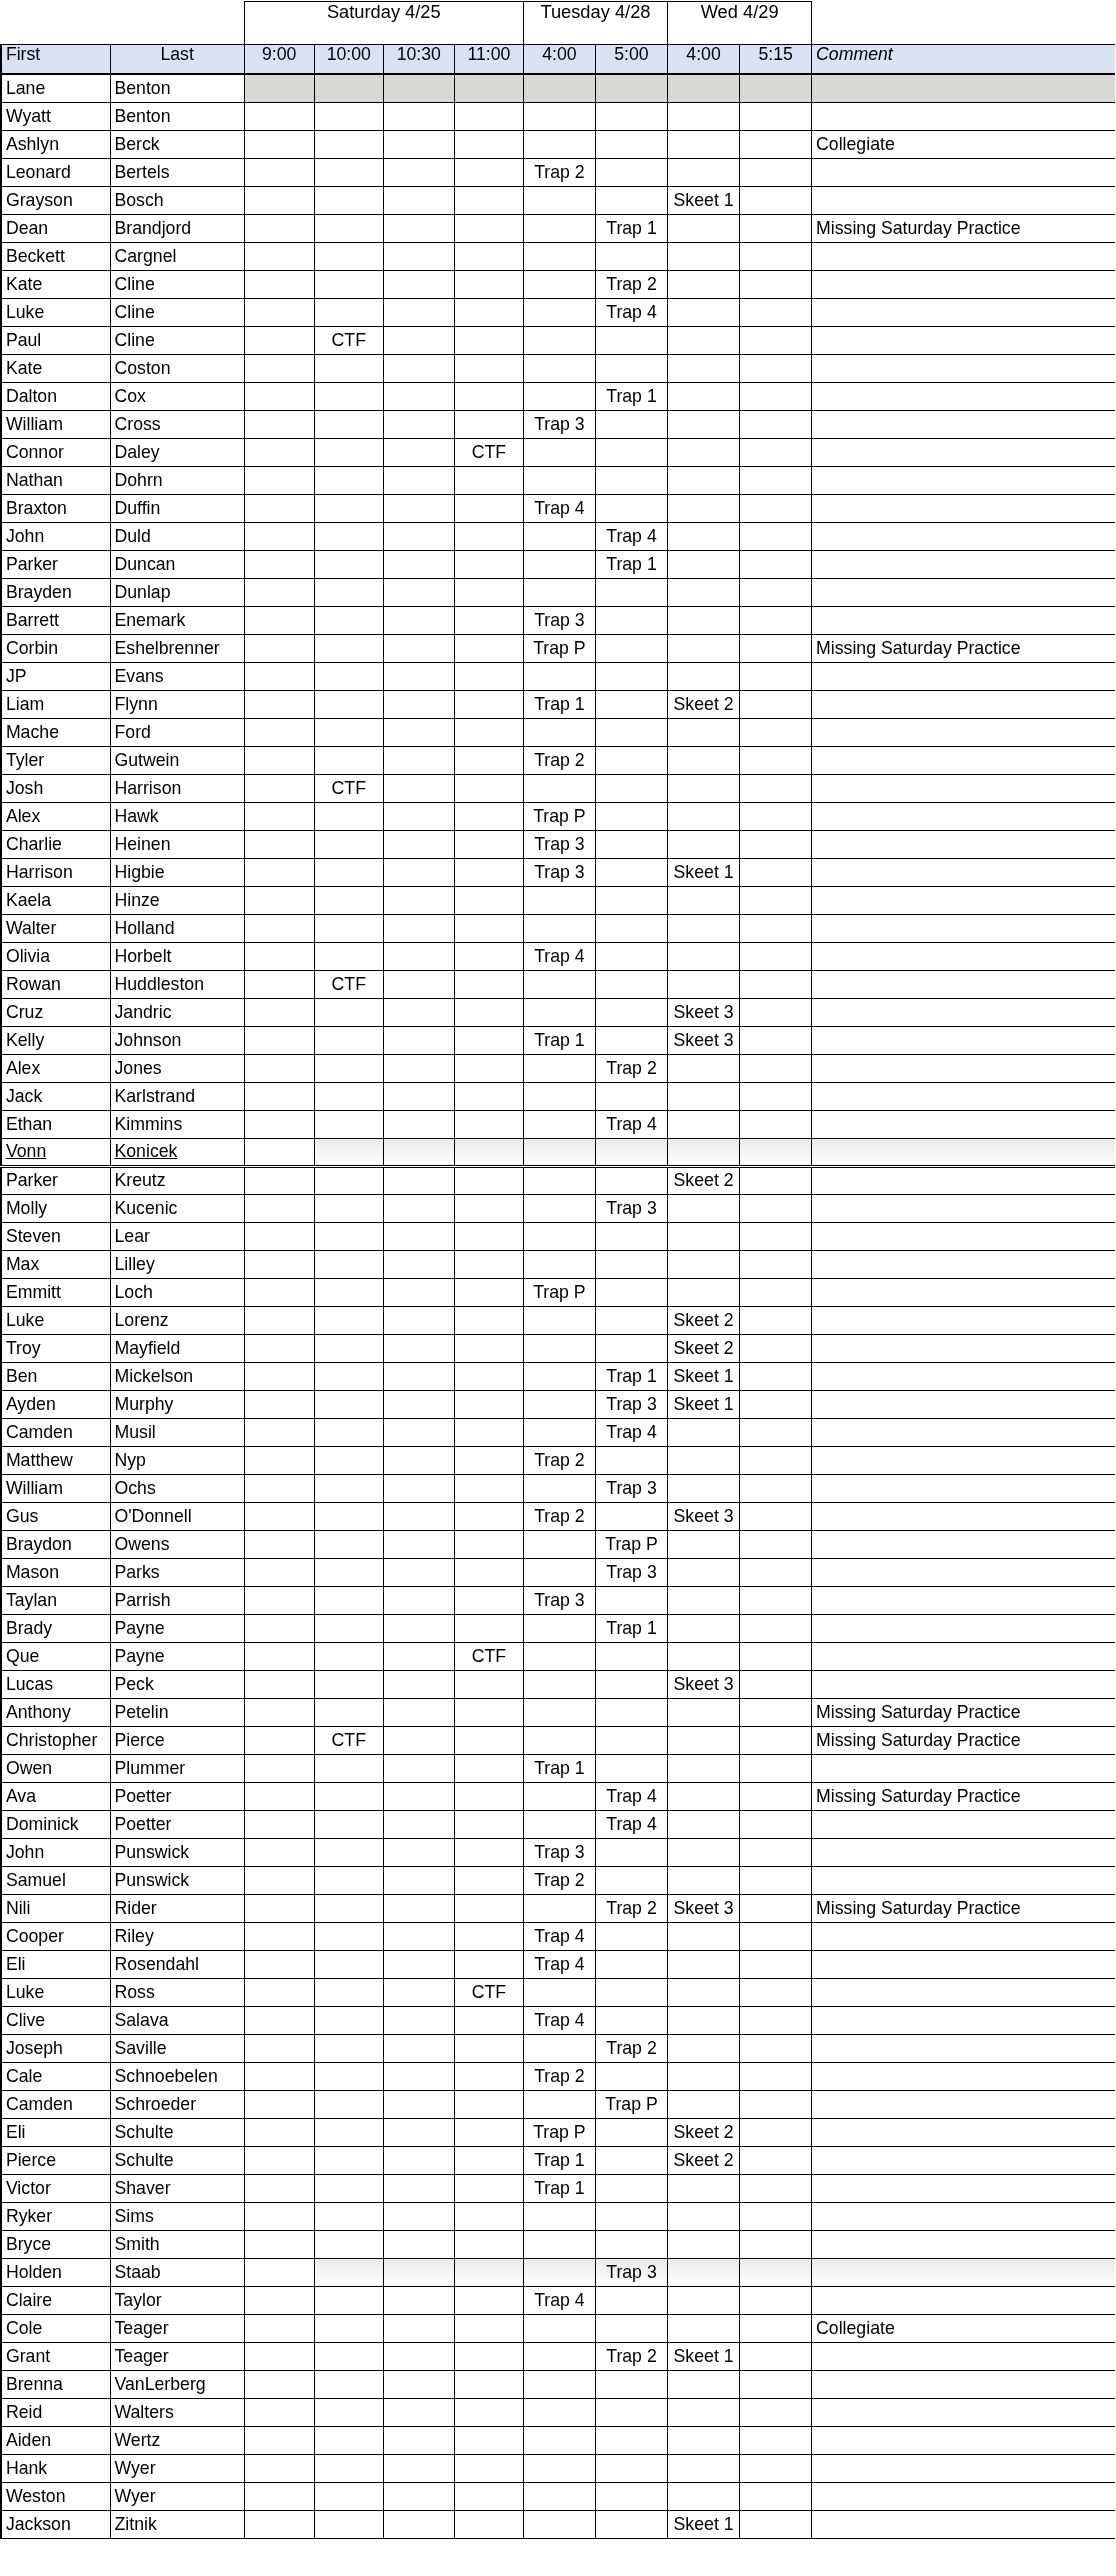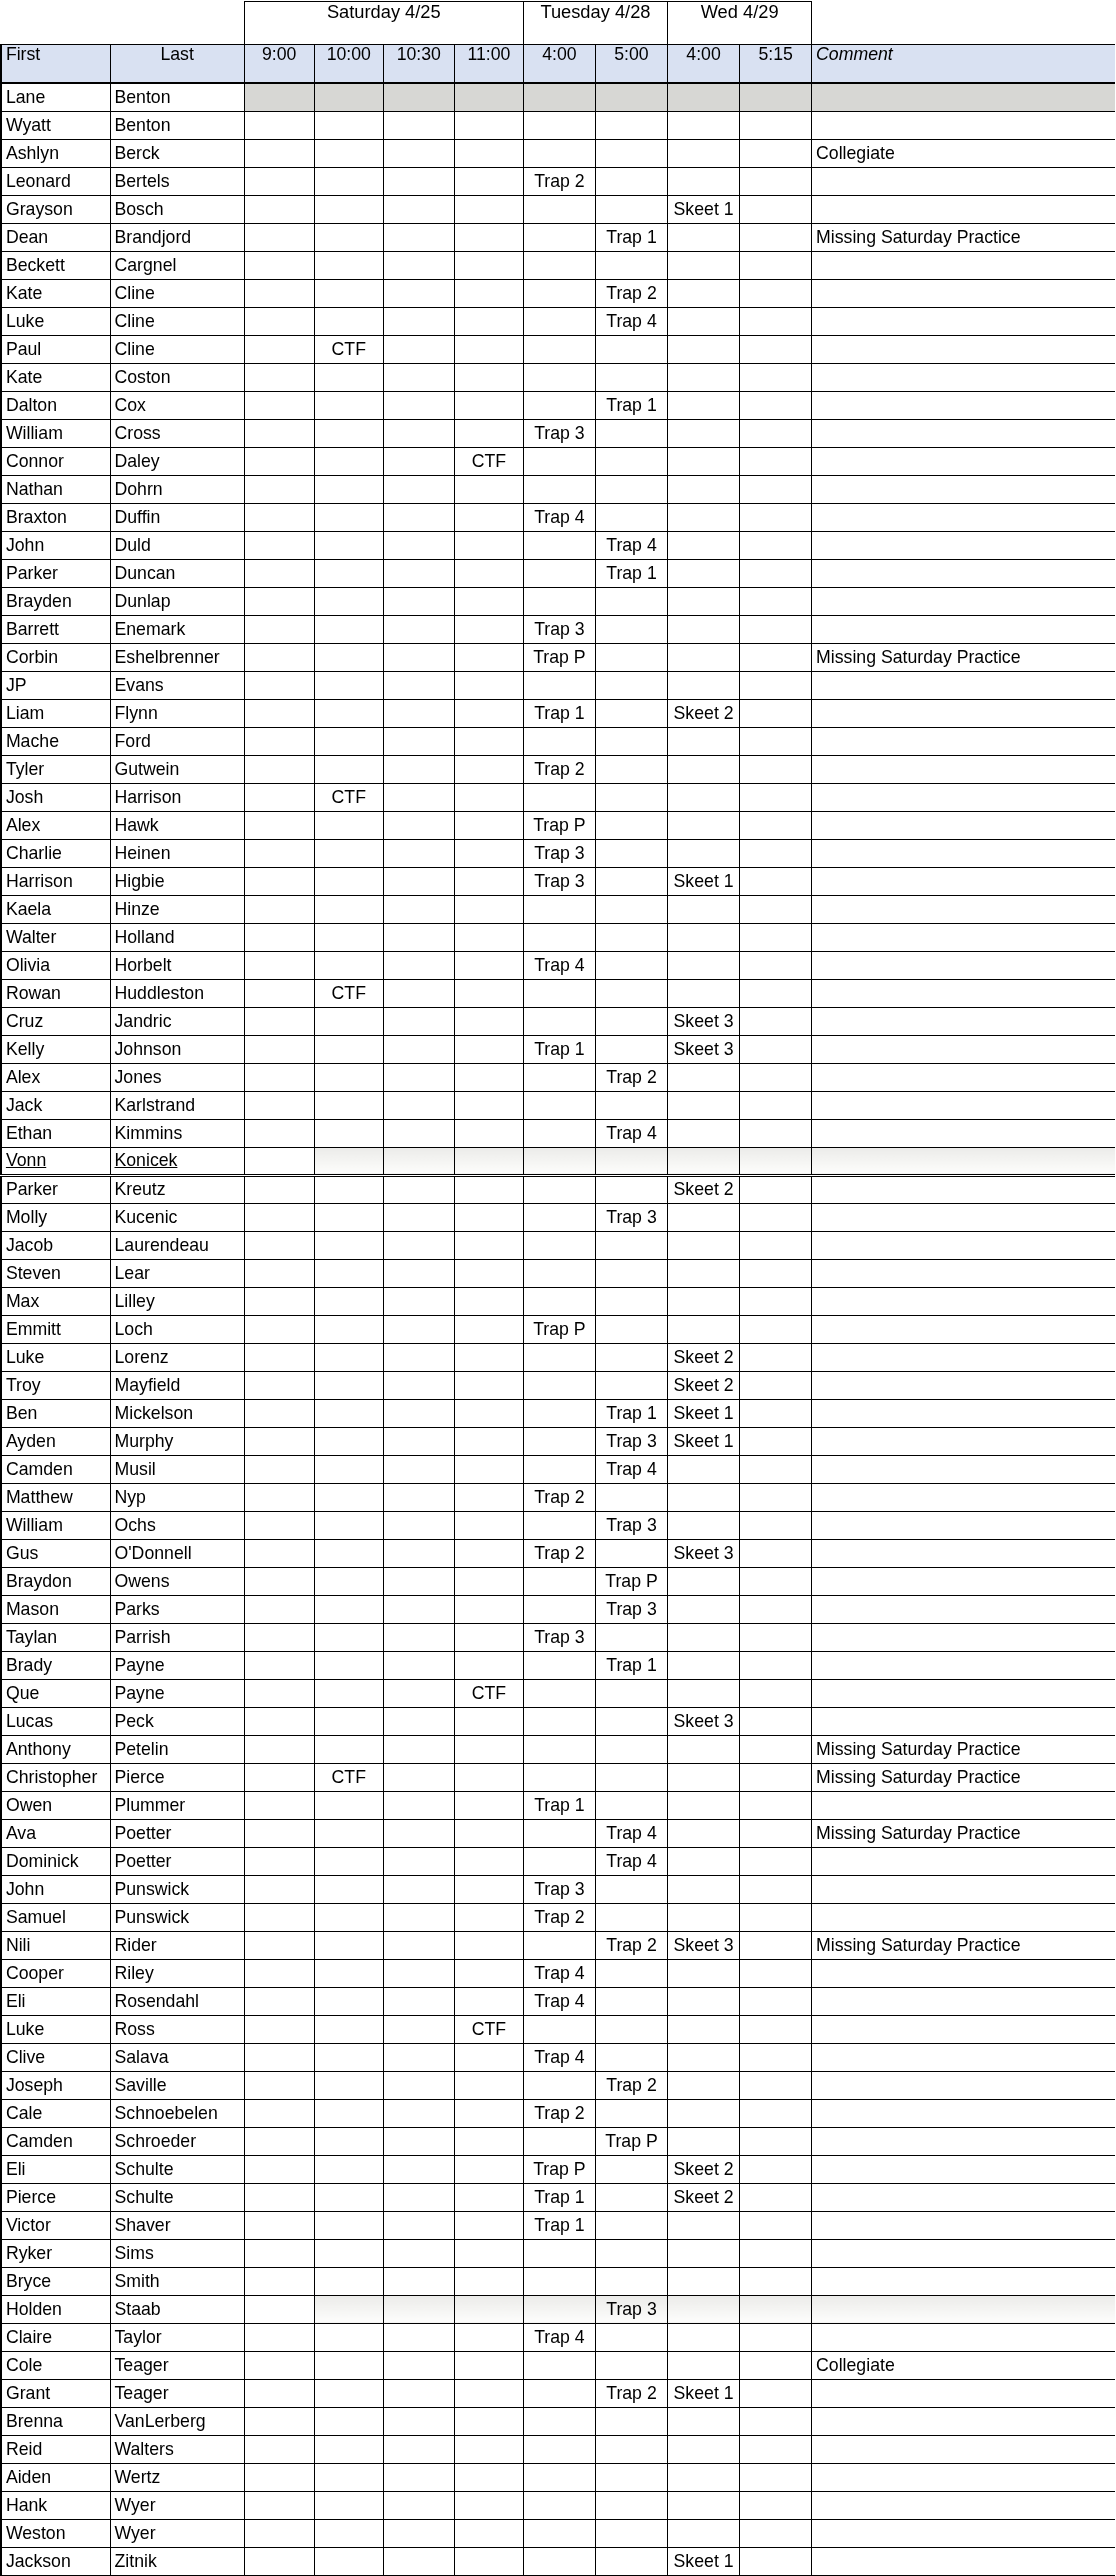--- a/index.html
+++ b/index.html
@@ -47,21 +47,21 @@
   }
   .group-row td.g-box { border: 1.6px solid #000; }
   
   .head-row th {
     background: var(--header-fill, #d9e1f2);
     border: 1px solid #000;
     border-top: 1.3px solid #000;
     border-bottom: 2.3px solid #000;
     text-align: center;
     font-weight: 400;
-    padding-bottom: 19px;
+    padding-bottom: 10px;
   }
   .head-row th.c-first { text-align: left; border-left: 2px solid #000; }
   .head-row th.c-last  { text-align: center; }
   .head-row th.c-comment { text-align: left; border-right: none; font-style: italic; }
   
   tbody td { border: 1px solid #000; background: #ffffff; }
   tbody td.c-first { text-align: left; border-left: 2px solid #000; }
   tbody td.c-last  { text-align: left; }
   tbody td.c-slot  { text-align: center; }
   tbody td.c-comment { text-align: left; border-right: none; }
@@ -641,33 +641,20 @@
           <td class="c-slot"></td>
           <td class="c-slot"></td>
           <td class="c-slot"></td>
           <td class="c-slot"></td>
           <td class="c-slot">Trap 3</td>
           <td class="c-slot"></td>
           <td class="c-slot"></td>
           <td class="c-comment"></td>
         </tr>
         <tr>
-          <td class="c-first">Jacob</td>
-          <td class="c-last">Laurendeau</td>
-          <td class="c-slot"></td>
-          <td class="c-slot"></td>
-          <td class="c-slot"></td>
-          <td class="c-slot"></td>
-          <td class="c-slot"></td>
-          <td class="c-slot"></td>
-          <td class="c-slot"></td>
-          <td class="c-slot"></td>
-          <td class="c-comment"></td>
-        </tr>
-        <tr>
           <td class="c-first">Steven</td>
           <td class="c-last">Lear</td>
           <td class="c-slot"></td>
           <td class="c-slot"></td>
           <td class="c-slot"></td>
           <td class="c-slot"></td>
           <td class="c-slot"></td>
           <td class="c-slot"></td>
           <td class="c-slot"></td>
           <td class="c-slot"></td>

